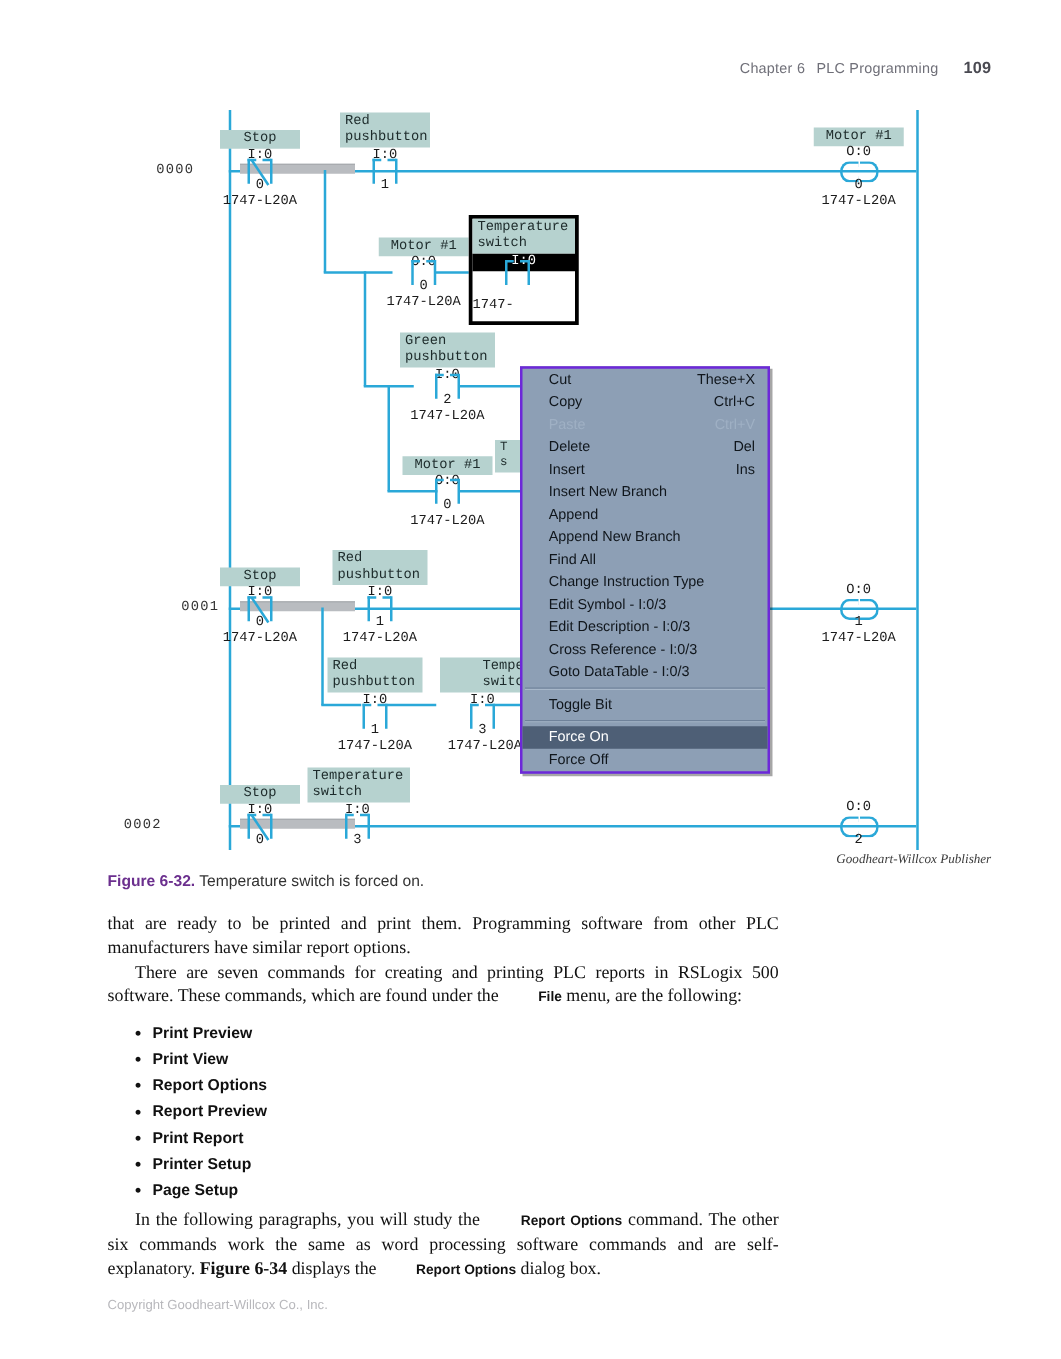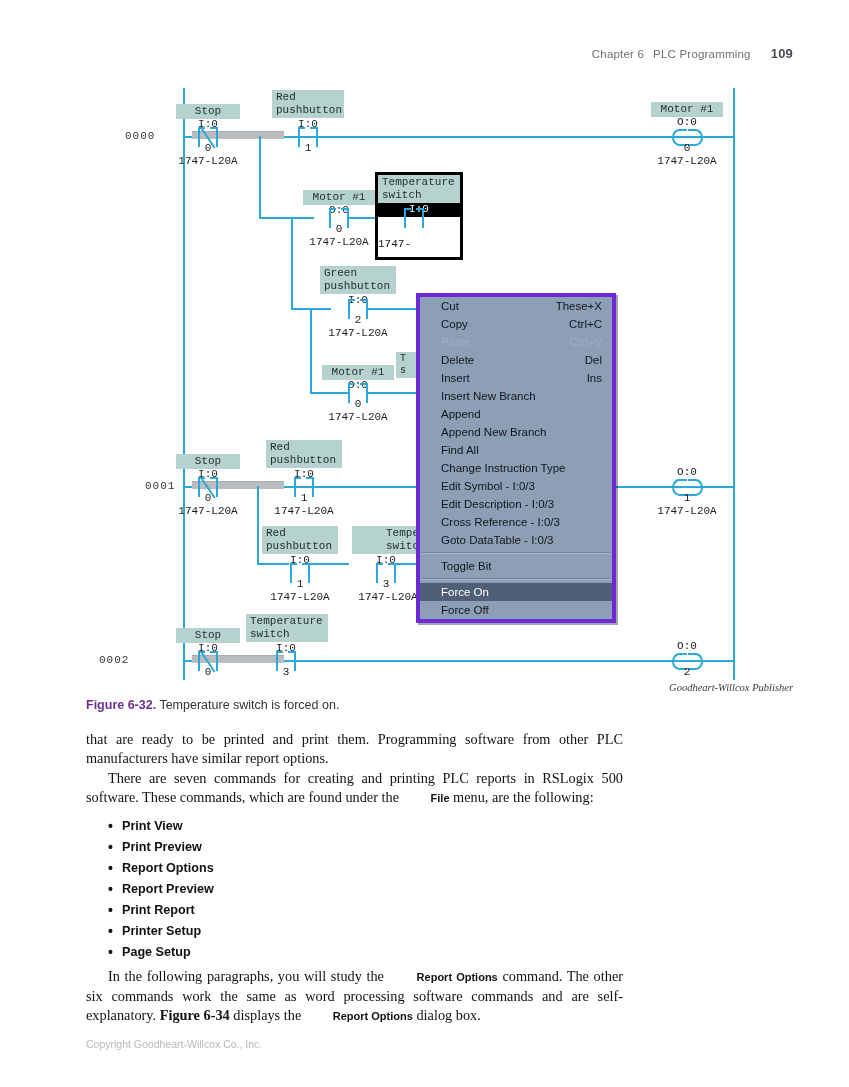--- a/index.html
+++ b/index.html
@@ -50,21 +50,21 @@
   .coil .l{left:2px;border-right:none;border-radius:60% 0 0 60%;transform:skewX(0deg);}
   .coil .r{left:18px;border-left:none;border-radius:0 60% 60% 0;}
 
   
   .selbox{position:absolute;border:3px solid #000;background:#fff;box-sizing:border-box;}
   .selbar{position:absolute;background:#000;color:#fff;font-family:"Liberation Mono",monospace;
           font-size:11px;line-height:13px;text-align:center;}
 
   
   .ctxmenu{position:absolute;left:416px;top:213px;width:200px;background:#8d9fb5;
-           border:4px solid #6d28d9;box-sizing:border-box;font-size:11.5px;color:#10161c;
+           border:2px solid #6d28d9;box-sizing:border-box;font-size:11.5px;color:#10161c;
            box-shadow:2px 2px 0 rgba(0,0,0,.35);}
   .mi{position:relative;height:18px;line-height:18px;padding:0 8px 0 21px;white-space:nowrap;}
   .mi .acc{position:absolute;right:10px;top:0;}
   .mi.disabled{color:#9fb0c4;}
   .mi.sel{background:#4e5f76;color:#ffffff;}
   .msep{height:1px;margin:3px 2px;background:#6f829a;border-bottom:1px solid #a8b8ca;}
 
   
   .credit{position:absolute;right:56px;top:682px;font-family:"Liberation Serif",serif;
           font-style:italic;font-size:10.5px;color:#3a3a3a;}
@@ -318,22 +318,22 @@
 
   <div class="credit">Goodheart-Willcox Publisher</div>
   <div class="caption">
     <b>Figure 6-32.</b><span> Temperature switch is forced on.</span>
   </div>
 
   <div class="body">
     <p>that are ready to be printed and print them. Programming software from other PLC manufacturers have similar report options.</p>
     <p class="ind"><span>There are seven commands for creating and printing PLC reports in RSLogix 500 software. These commands, which are found under the </span><span class="sans">File</span><span> menu, are the following:</span></p>
     <ul class="cmds">
+      <li>Print Preview</li>
       <li>Print View</li>
-      <li>Print Preview</li>
       <li>Report Options</li>
       <li>Report Preview</li>
       <li>Print Report</li>
       <li>Printer Setup</li>
       <li>Page Setup</li>
     </ul>
     <p class="ind"><span>In the following paragraphs, you will study the </span><span class="sans">Report Options</span><span> command. The other six commands work the same as word processing software commands and are self-explanatory. </span><b>Figure 6-34</b><span> displays the </span><span class="sans">Report Options</span><span> dialog box.</span></p>
   </div>
 
   <div class="footer">Copyright Goodheart-Willcox Co., Inc.</div>

